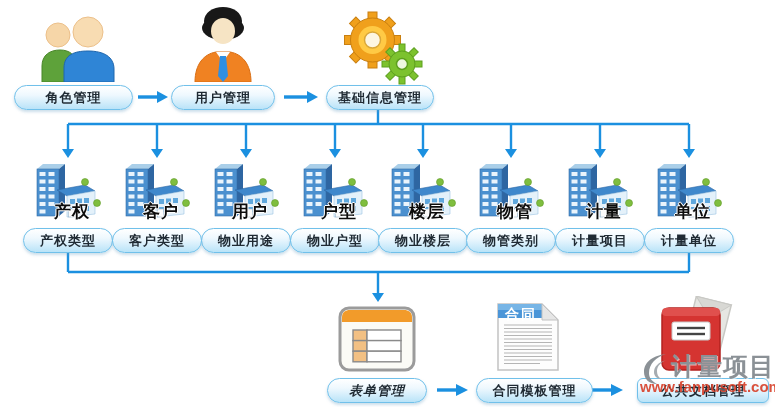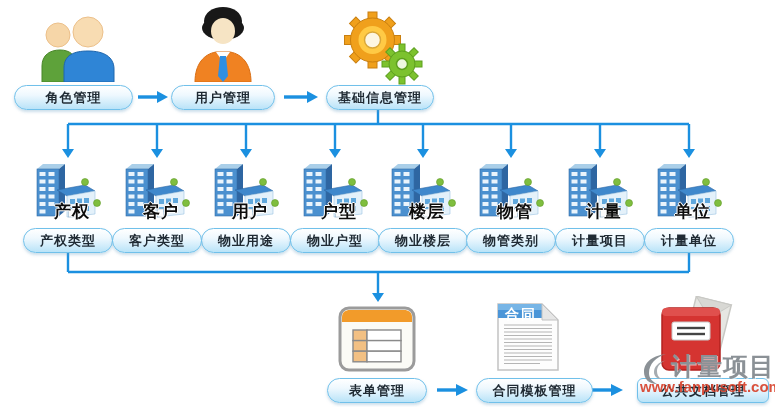--- a/index.html
+++ b/index.html
@@ -248,21 +248,21 @@
       <g stroke="#8a8a8a" stroke-width="1.4">
         <rect x="15" y="24" width="14" height="10.6" fill="#f2c083"></rect>
         <rect x="29" y="24" width="34" height="10.6" fill="#ffffff"></rect>
         <rect x="15" y="34.6" width="14" height="10.6" fill="#f2c083"></rect>
         <rect x="29" y="34.6" width="34" height="10.6" fill="#ffffff"></rect>
         <rect x="15" y="45.2" width="14" height="10.6" fill="#f2c083"></rect>
         <rect x="29" y="45.2" width="34" height="10.6" fill="#ffffff"></rect>
       </g>
     </svg>
   </div>
-  <div class="capsule" style="left:327px;top:378px;width:100px;">
+  <div class="capsule" style="left:327px;top:378px;width:100px;font-style:italic;">
     <span>表单管理</span>
   </div>
 
   <div class="icon-box" style="left:496px;top:302px;">
     <svg width="64" height="70" viewBox="0 0 64 70">
       <polygon points="2,2 46,2 62,18 62,68 2,68" fill="#fdfdfd" stroke="#c2c2c2" stroke-width="1.5"></polygon>
       <rect x="2" y="2" width="44" height="14" fill="#4a95d8"></rect>
       <rect x="2" y="2" width="44" height="6" fill="#77b5e6"></rect>
       <polygon points="46,2 62,18 46,18" fill="#e6e6e6" stroke="#c2c2c2" stroke-width="1"></polygon>
       <g stroke="#b5b5b5" stroke-width="1">

